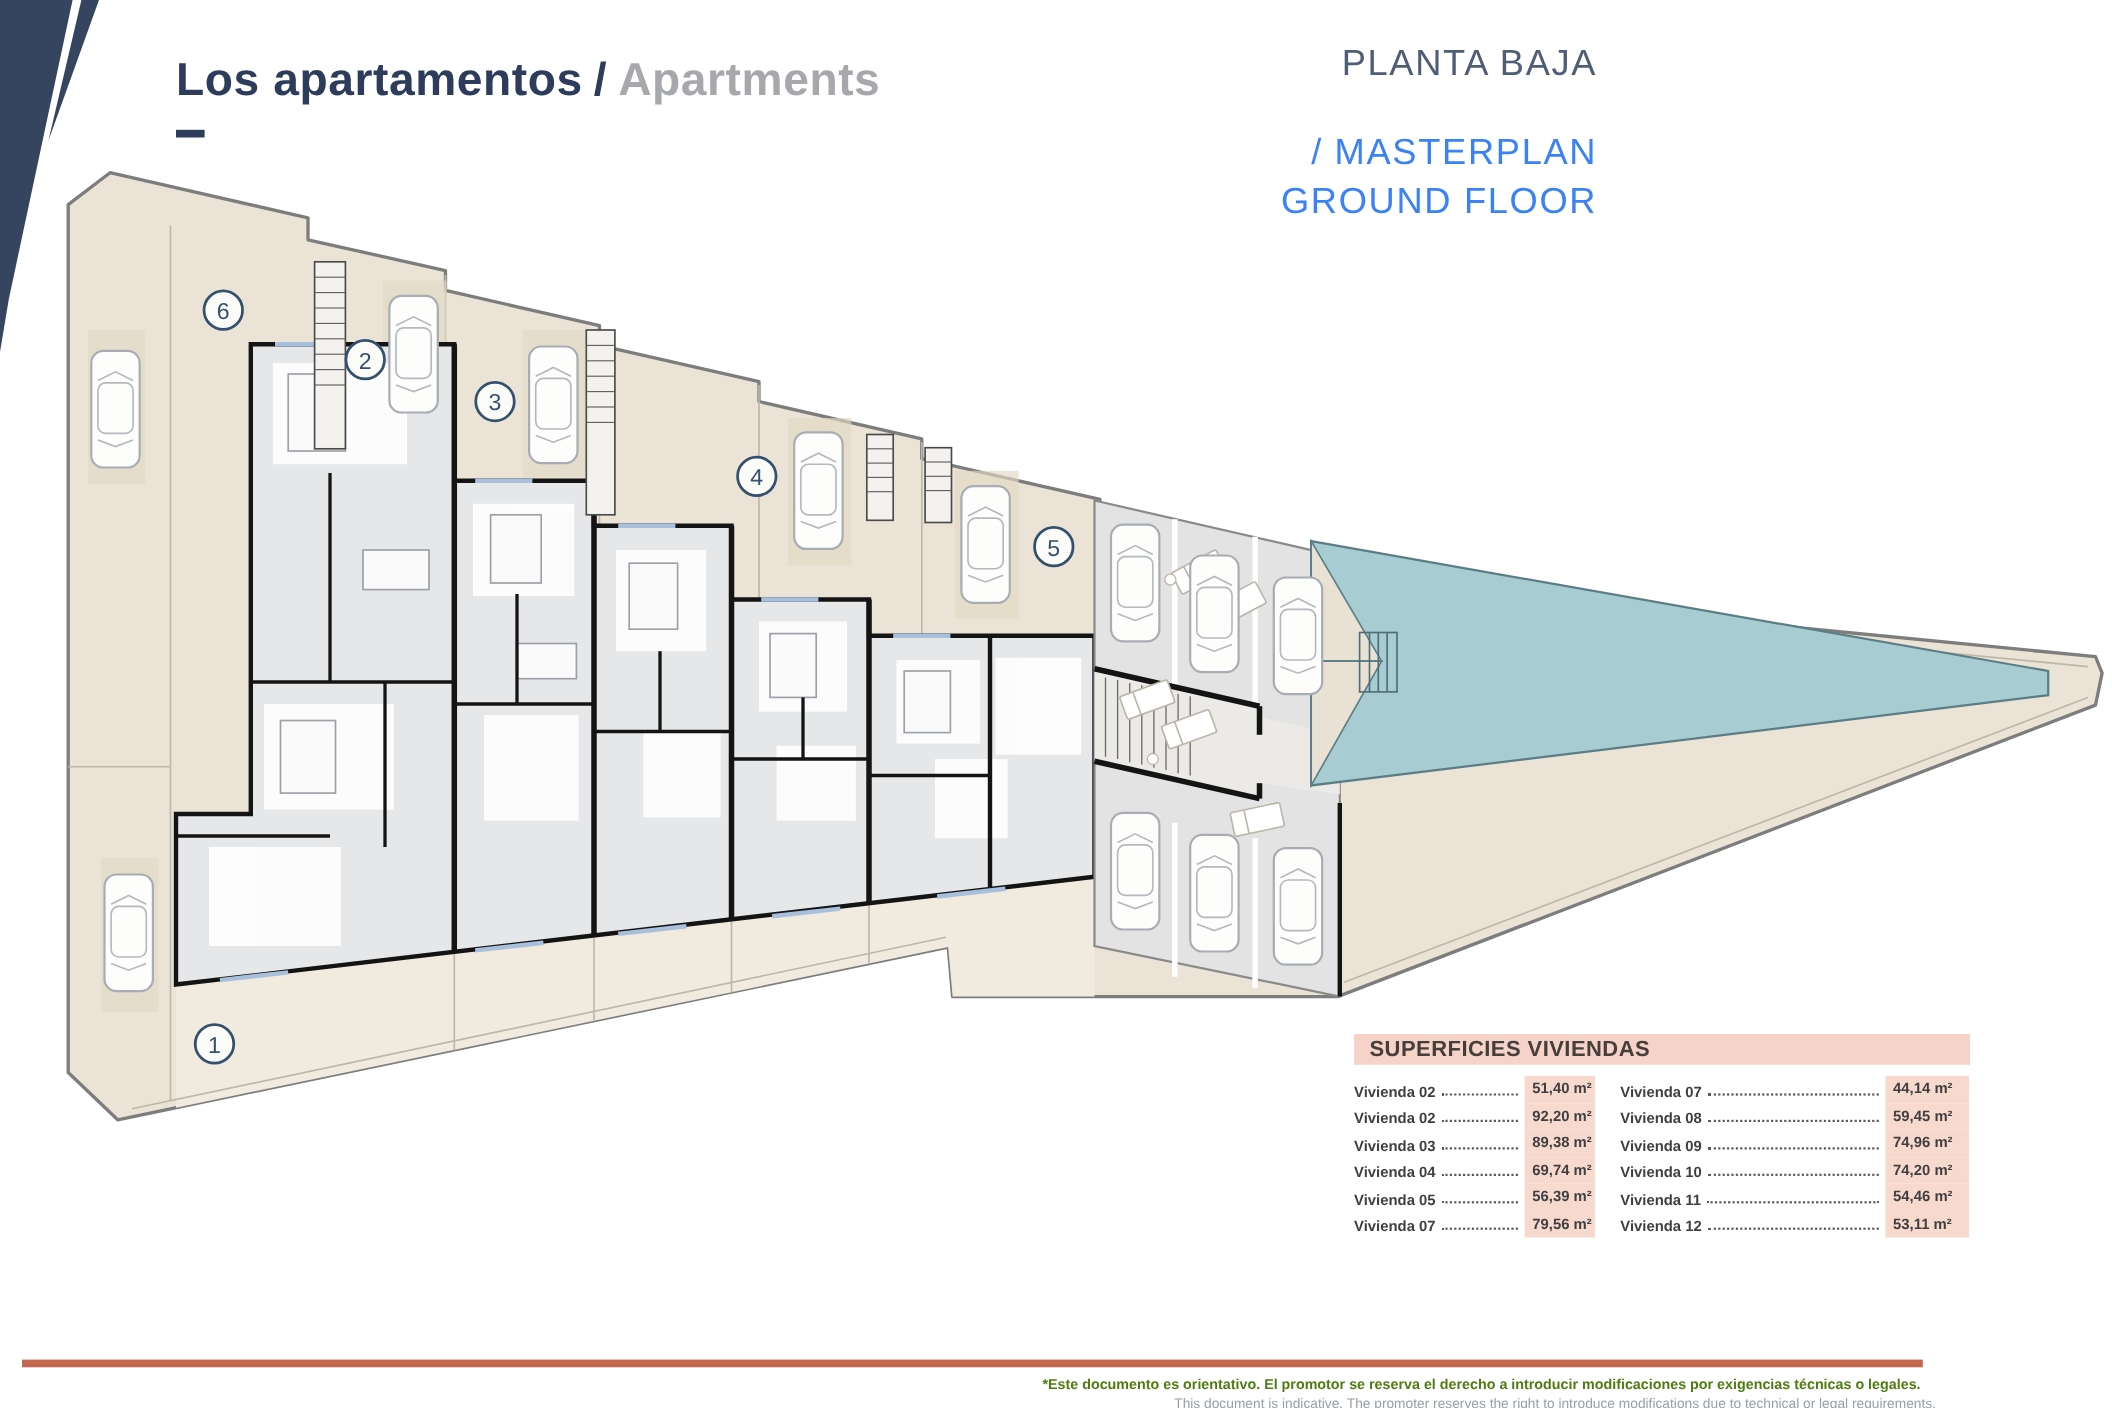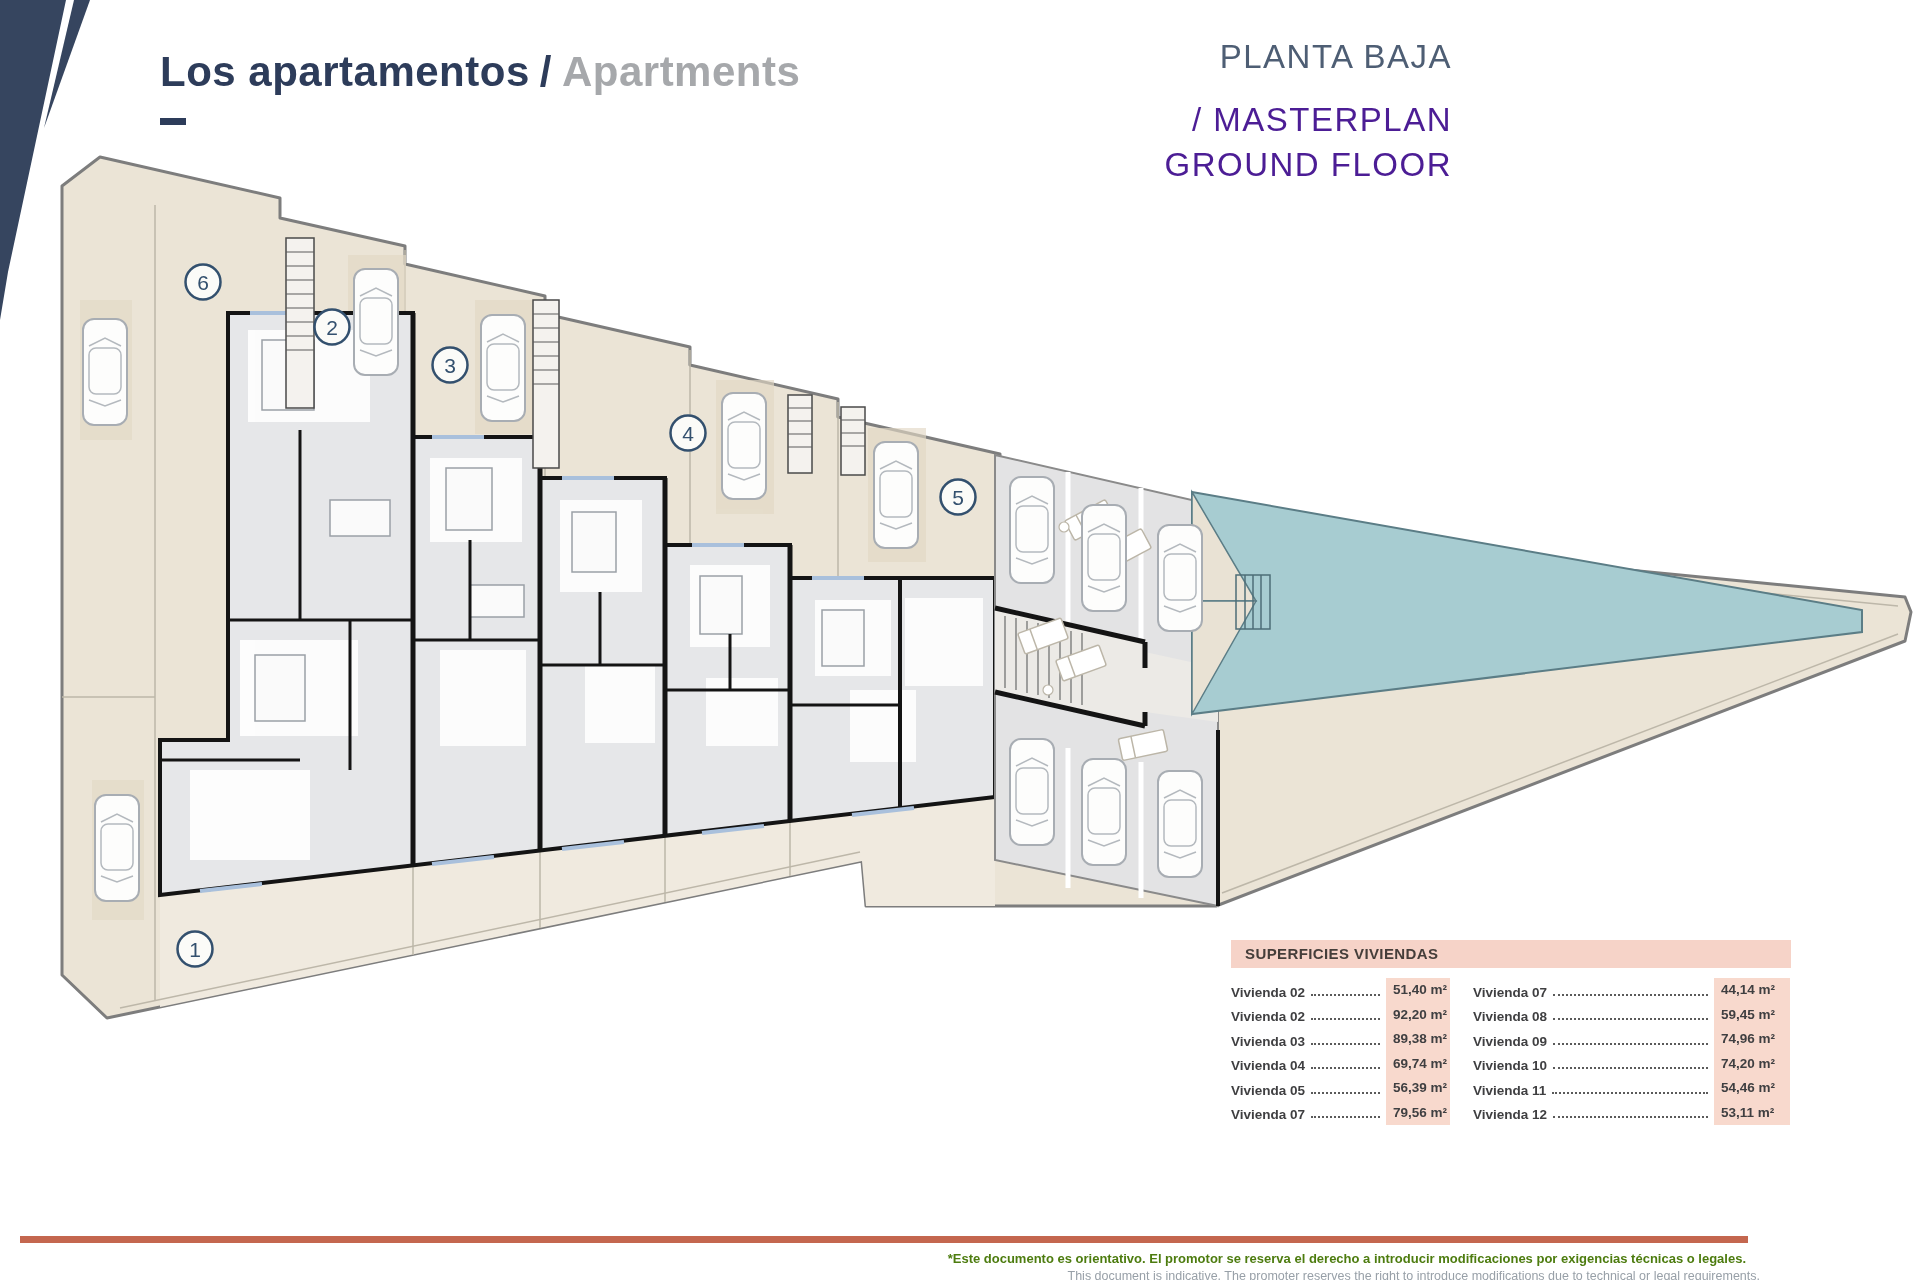--- a/index.html
+++ b/index.html
@@ -11,26 +11,26 @@
   .corner-svg{left:0;top:0;}
   .page-title{left:160px;top:48px;font-size:42px;font-weight:bold;letter-spacing:.5px;white-space:nowrap;}
   .title-es{color:#2d3c5a;}
   .title-sep{color:#2d3c5a;padding:0 10px;}
   .title-en{color:#a6a8ab;}
   .title-dash{left:160px;top:118px;width:26px;height:7px;background:#2d3c5a;}
 
   .masterplan{right:480px;top:34px;text-align:right;line-height:45px;font-size:33px;
               letter-spacing:1.5px;font-weight:400;}
   .mp-dark{color:#4e5e74;}
-  .mp-light{color:#4c1d95;margin-top:18px;}
+  .mp-light{color:#3b82f6;margin-top:36px;}
 
   
   .areas{left:1231px;top:940px;width:560px;font-size:13.5px;color:#3f3f41;}
   .areas-header{background:#f6d3c8;height:28px;line-height:28px;font-weight:bold;color:#453e3a;
-                padding-left:14px;letter-spacing:.4px;font-size:15px;margin-bottom:10px;}
+                padding-left:14px;letter-spacing:.4px;font-size:20px;margin-bottom:10px;}
   .areas-cols{display:flex;}
   .col-a{width:219px;}
   .col-b{width:317px;margin-left:23px;}
   .trow{display:flex;align-items:flex-end;height:24.5px;}
   .trow .lbl{font-weight:bold;white-space:nowrap;padding-bottom:3px;}
   .trow .dots{flex:1;border-bottom:2px dotted #5a5a5a;margin:0 6px 7px 6px;min-width:12px;}
   .trow .val{font-weight:bold;background:#f8d9cd;height:24.5px;line-height:24.5px;
              padding-left:7px;white-space:nowrap;}
   .col-a .val{width:57px;}
   .col-b .val{width:69px;}

